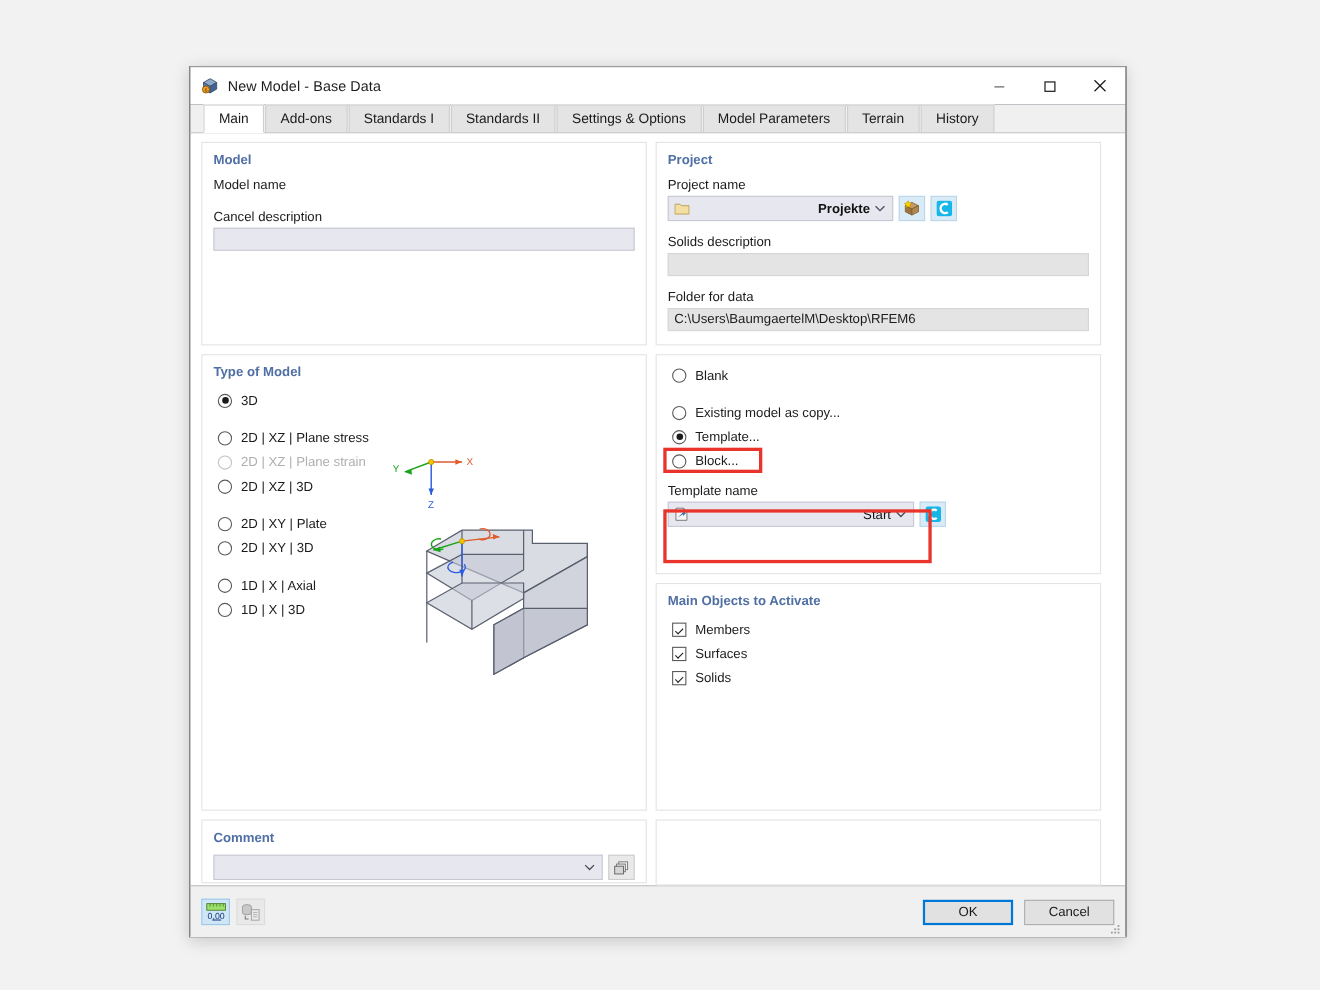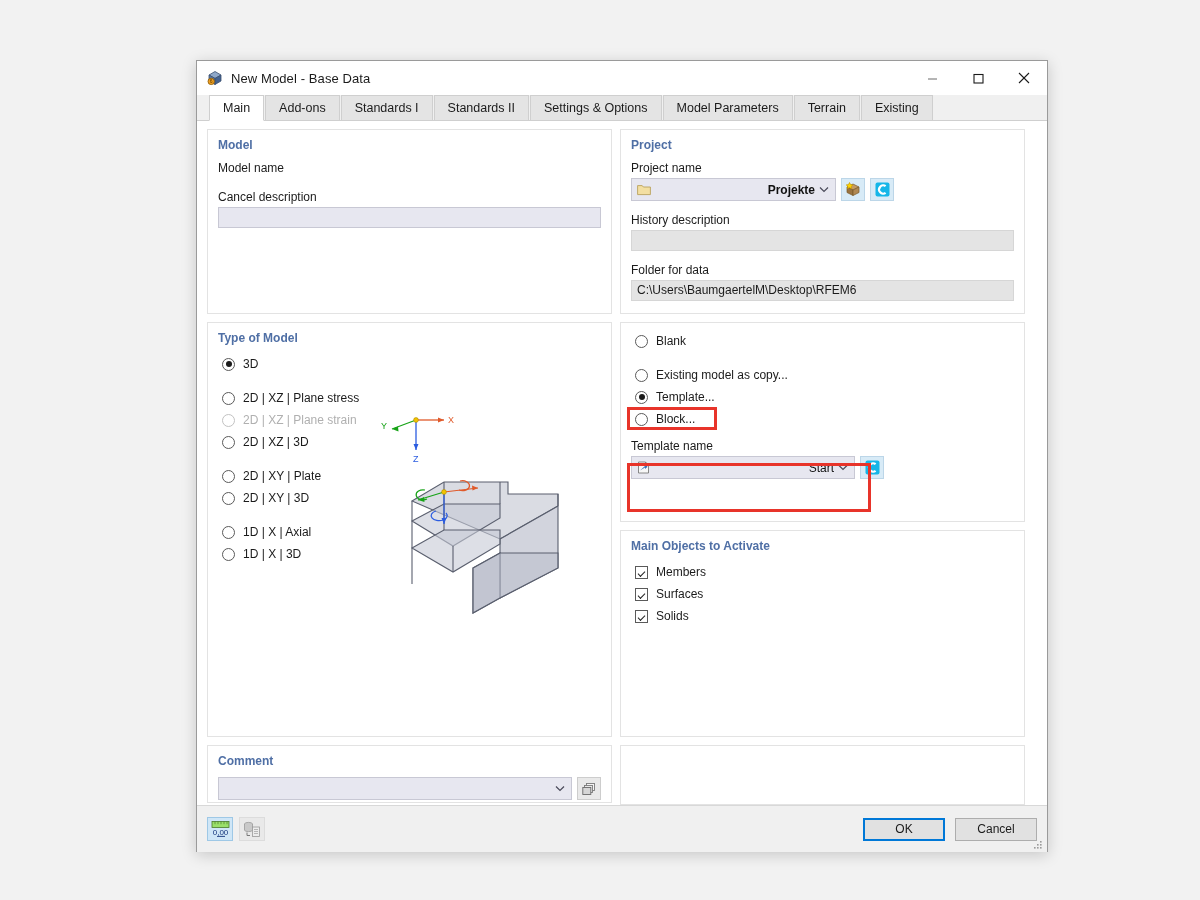--- a/index.html
+++ b/index.html
@@ -7,21 +7,21 @@
     width:1200px;height:900px;
     background:#f2f2f2;
     font-family:"Liberation Sans","DejaVu Sans",sans-serif;
     font-size:12px;color:#111;
     overflow:hidden;
   }
   .desktop{position:absolute;inset:0;background:#f2f2f2;}
 
   
   .dialog{
-    position:absolute;left:196px;top:60px;width:850px;height:790px;
+    position:absolute;left:172px;top:60px;width:850px;height:790px;
     background:#0f172a;
     border:1px solid #9a9a9a;
     box-shadow:0 3px 14px rgba(0,0,0,.18);
     display:flex;flex-direction:column;
   }
   .titlebar{
     height:34px;background:#ffffff;
     display:flex;align-items:center;
     flex:none;position:relative;
   }
@@ -193,21 +193,21 @@
     </div>
 
     <div class="tabstrip">
       <div class="tab active">Main</div>
       <div class="tab">Add-ons</div>
       <div class="tab">Standards I</div>
       <div class="tab">Standards II</div>
       <div class="tab">Settings &amp; Options</div>
       <div class="tab">Model Parameters</div>
       <div class="tab">Terrain</div>
-      <div class="tab">Existing</div>
+      <div class="tab">History</div>
     </div>
 
     <div class="content">
       <div class="grid">
 
         <div class="col">
 
           <div class="panel p-model">
             <div class="panel-title">Model</div>
             <div class="fieldlabel">Model name</div>
@@ -358,21 +358,21 @@
                 </svg>
               </div>
               <div class="iconbtn">
                 <svg width="15" height="15" viewBox="0 0 15 15">
                   <rect x="0.5" y="0.5" width="14" height="14" rx="2" fill="#16b6e8"></rect>
                   <path d="M10.6,4.2 a4,4.2 0 1,0 0,6.6" fill="none" stroke="#ffffff" stroke-width="2.2"></path>
                 </svg>
               </div>
             </div>
             <div class="spacer12"></div>
-            <div class="fieldlabel">History description</div>
+            <div class="fieldlabel">Solids description</div>
             <div class="input plain" style="width:100%"></div>
             <div class="spacer12"></div>
             <div class="fieldlabel">Folder for data</div>
             <div class="input plain" style="width:100%">C:\Users\BaumgaertelM\Desktop\RFEM6</div>
           </div>
 
           <div class="panel p-init">
 
             <div class="opt">
               <span class="radio"></span>

